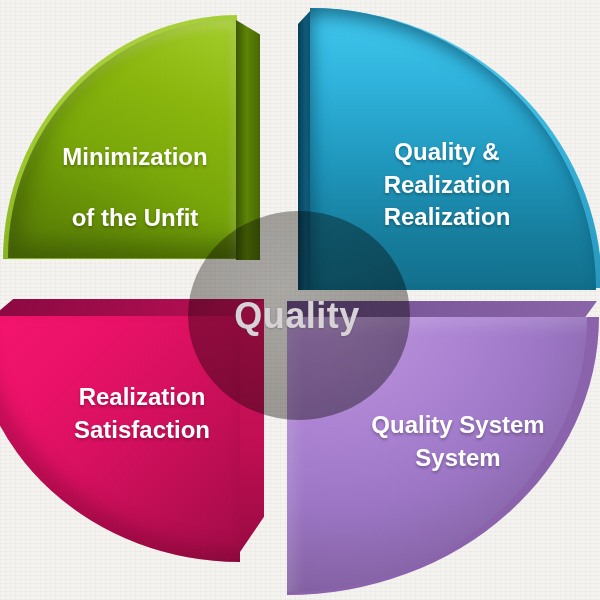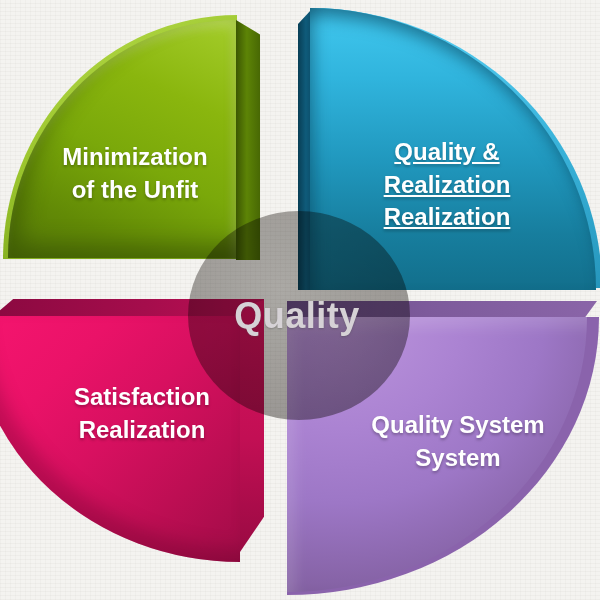--- a/index.html
+++ b/index.html
@@ -118,22 +118,22 @@
     text-shadow:0 1px 2px rgba(70,70,70,.35);
   }
 
   
   .quad-label{
     z-index:4;display:flex;flex-direction:column;align-items:center;
     color:#ffffff;font-size:24px;font-weight:bold;line-height:1.36;
     text-align:center;
     text-shadow:0 2px 3px rgba(0,0,0,.28);
   }
-  .label-green{left:30px;top:141px;width:210px;}
-  .label-blue{left:347px;top:136px;width:200px;text-decoration:underline;}
+  .label-green{left:30px;top:141px;width:210px;gap:28px;}
+  .label-blue{left:347px;top:136px;width:200px;}
   .label-pink{left:37px;top:381px;width:210px;}
   .label-purple{left:353px;top:409px;width:210px;}
 </style>
 </head>
 <body>
 
 <div class="stage">
 
   <div class="abs green-rim"></div>
   <div class="abs green-face"></div>
@@ -156,22 +156,22 @@
     <span>of the Unfit</span>
   </div>
 
   <div class="abs quad-label label-blue">
     <span>Quality &amp;</span>
     <span>Realization</span>
     <span>Realization</span>
   </div>
 
   <div class="abs quad-label label-pink">
+    <span>Realization</span>
     <span>Satisfaction</span>
-    <span>Realization</span>
   </div>
 
   <div class="abs quad-label label-purple">
     <span>Quality System</span>
     <span>System</span>
   </div>
 
   <div class="abs center-circle"></div>
   <div class="abs center-label">
     <span>Quality</span>

